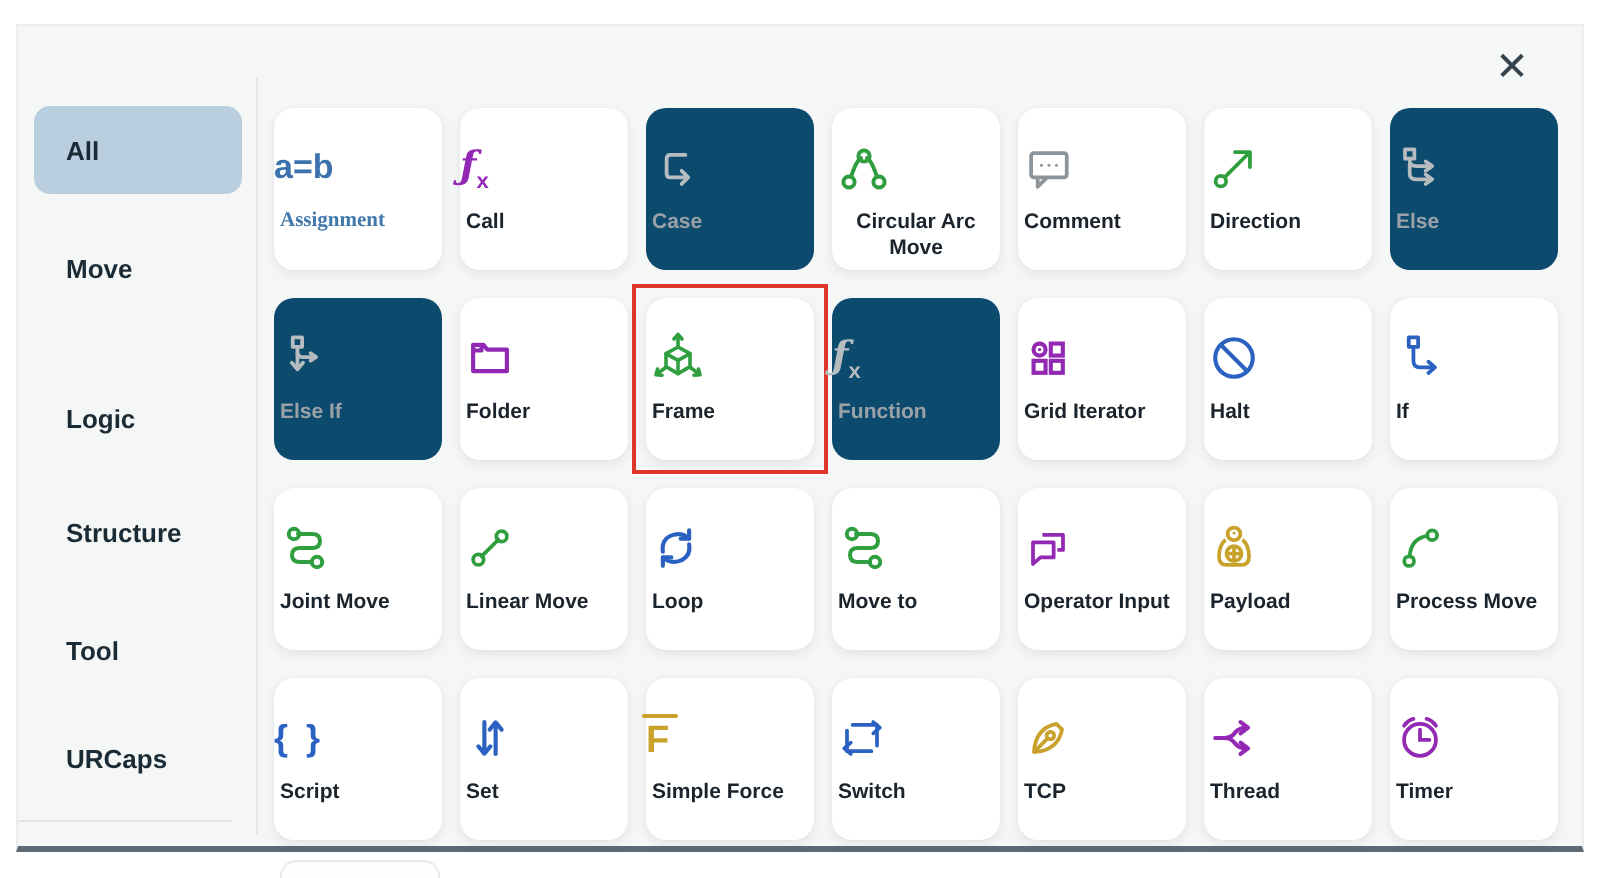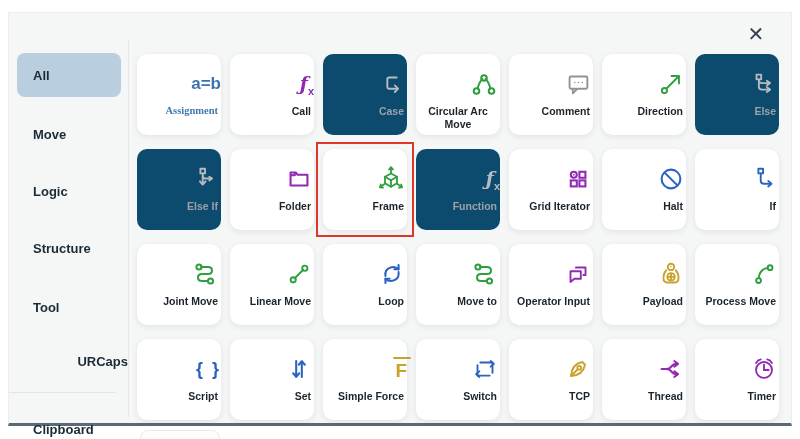--- a/index.html
+++ b/index.html
@@ -22,41 +22,41 @@
   .sidebar-rule{position:absolute;left:119px;top:26px;bottom:6px;width:1px;background:#e4e6e7;}
   .nav-item{
     height:44px;display:flex;align-items:center;padding-left:24px;
     font-size:13px;font-weight:700;color:#1a2b36;cursor:pointer;
   }
   .nav-item.selected{
     margin-left:8px;padding-left:16px;width:88px;border-radius:8px;background:#b9cfdf;
   }
   .nav-all{margin-top:40px;}
   .nav-move{margin-top:15px;}
-  .nav-logic{margin-top:13px;}
+  .nav-logic{margin-top:31px;}
   .nav-structure{margin-top:13px;}
   .nav-tool{margin-top:15px;}
-  .nav-urcaps{margin-top:10px;justify-content:flex-end;}
+  .nav-urcaps{margin-top:10px;}
   .side-divider{margin:9px 12px 0 0;height:1px;background:#e2e4e5;}
   .nav-clipboard{margin-top:14px;}
   .checkbox-row{margin:12px 6px 0 10px;display:flex;align-items:flex-start;cursor:pointer;}
   .checkbox-box{
     flex:none;width:14px;height:14px;margin-top:2px;border:2px solid #c3c8cb;
     border-radius:4px;background:#ffffff;
   }
   .checkbox-label{margin-left:7px;font-size:12px;line-height:1.45;color:#1a2b36;}
   
   .grid{
     position:absolute;left:128px;top:41px;width:651px;
     display:grid;grid-template-columns:repeat(7,84px);grid-auto-rows:81px;gap:14px 9px;
   }
   .tile{
     position:relative;background:#ffffff;border-radius:10px;
     box-shadow:0 2px 6px rgba(20,30,40,.08),0 0 1px rgba(20,30,40,.06);
-    display:flex;flex-direction:column;align-items:flex-end;cursor:pointer;
+    display:flex;flex-direction:column;align-items:flex-start;cursor:pointer;
   }
   .tile.disabled{background:#0c4a6e;box-shadow:none;cursor:default;}
   .tile.selected::after{
     content:"";position:absolute;inset:-7px;border:2px solid #e0352b;pointer-events:none;
   }
   .ticon{height:36px;margin-top:12px;display:flex;align-items:center;justify-content:center;}
   .tlabel{
     margin-top:3px;padding:0 3px;font-size:10.5px;font-weight:700;color:#1b242c;
     text-align:center;line-height:1.2;
   }

